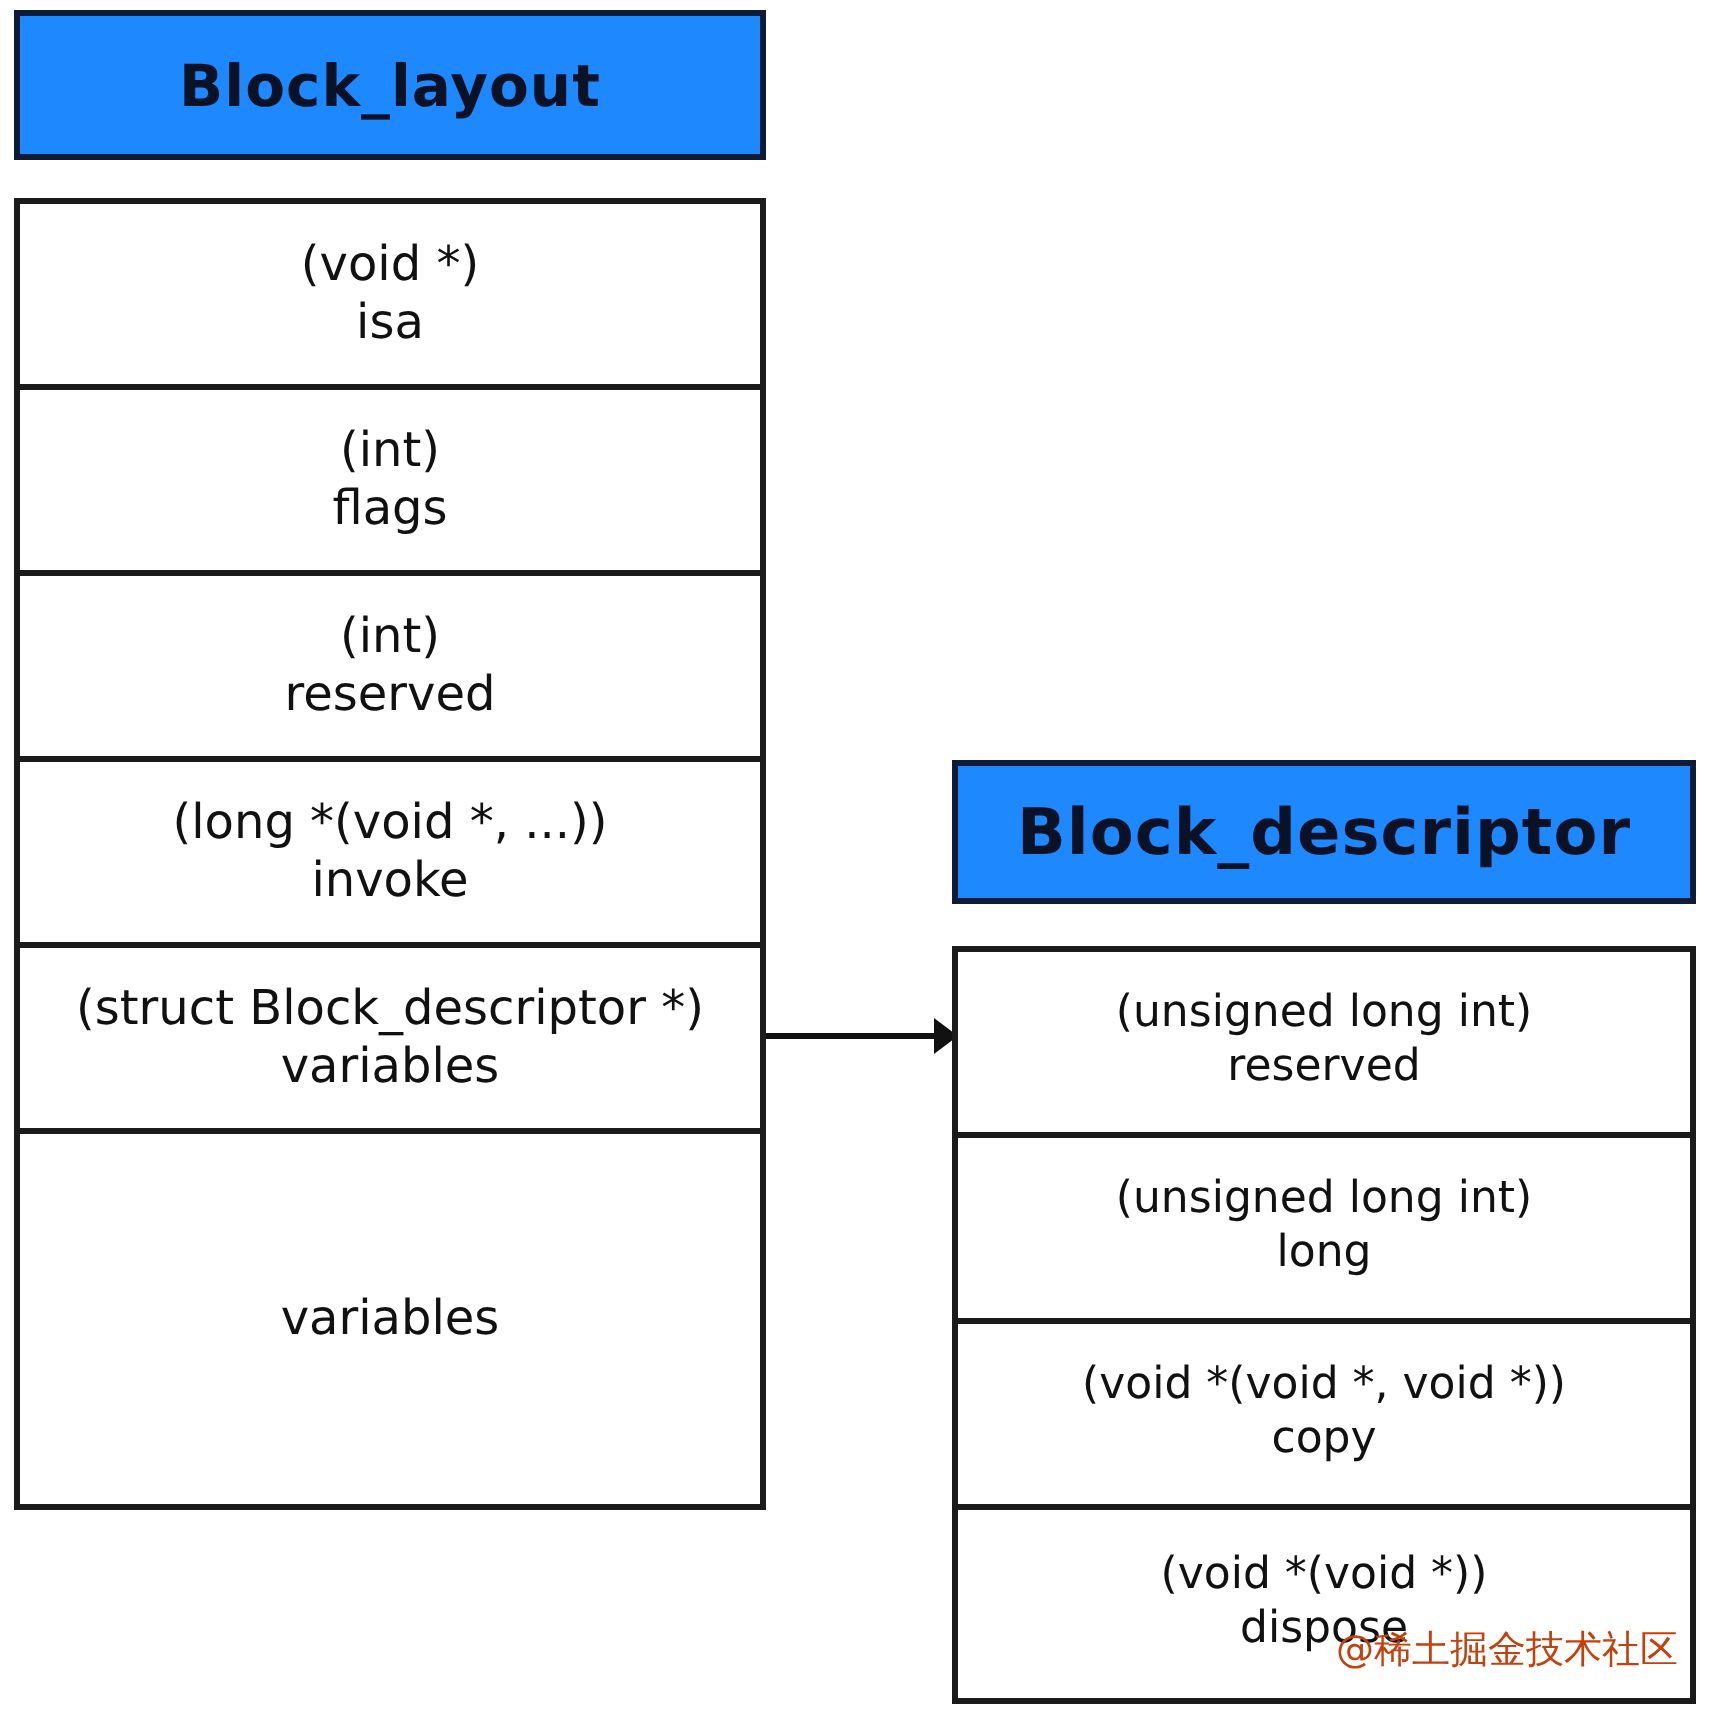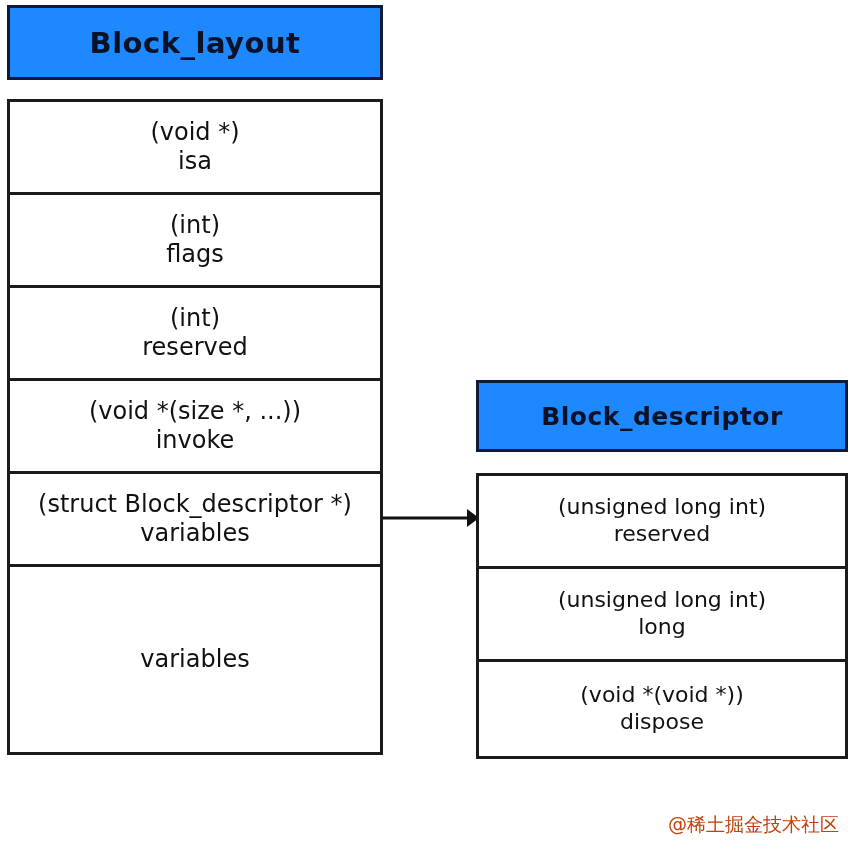--- a/index.html
+++ b/index.html
@@ -52,21 +52,21 @@
     align-items: center;
     justify-content: center;
   }
   .struct-layout .struct-header {
     height: 75px;
     font-size: 29px;
     text-align: right;
   }
   .struct-descriptor .struct-header {
     height: 72px;
-    font-size: 25px;
+    font-size: 32px;
   }
 
   
   .struct-table {
     box-sizing: border-box;
     border: 3px solid #1b1b1b;
     background: #ffffff;
     margin-top: 19px;
   }
   .struct-descriptor .struct-table {
@@ -152,21 +152,21 @@
         <span class="field-type">(int)</span>
         <span class="field-name">flags</span>
       </div>
 
       <div class="field-row">
         <span class="field-type">(int)</span>
         <span class="field-name">reserved</span>
       </div>
 
       <div class="field-row">
-        <span class="field-type">(void *(size *, ...))</span>
+        <span class="field-type">(long *(void *, ...))</span>
         <span class="field-name">invoke</span>
       </div>
 
       <div class="field-row">
         <span class="field-type">(struct Block_descriptor *)</span>
         <span class="field-name">variables</span>
       </div>
 
       <div class="field-row tall">
         <span class="field-name">variables</span>
@@ -191,20 +191,24 @@
       <div class="field-row">
         <span class="field-type">(unsigned long int)</span>
         <span class="field-name">reserved</span>
       </div>
 
       <div class="field-row">
         <span class="field-type">(unsigned long int)</span>
         <span class="field-name">long</span>
       </div>
 
+      <div class="field-row">
+        <span class="field-type">(void *(void *, void *))</span>
+        <span class="field-name">copy</span>
+      </div>
 
       <div class="field-row">
         <span class="field-type">(void *(void *))</span>
         <span class="field-name">dispose</span>
       </div>
 
     </div>
   </div>
 
   <div class="watermark">@稀土掘金技术社区</div>

